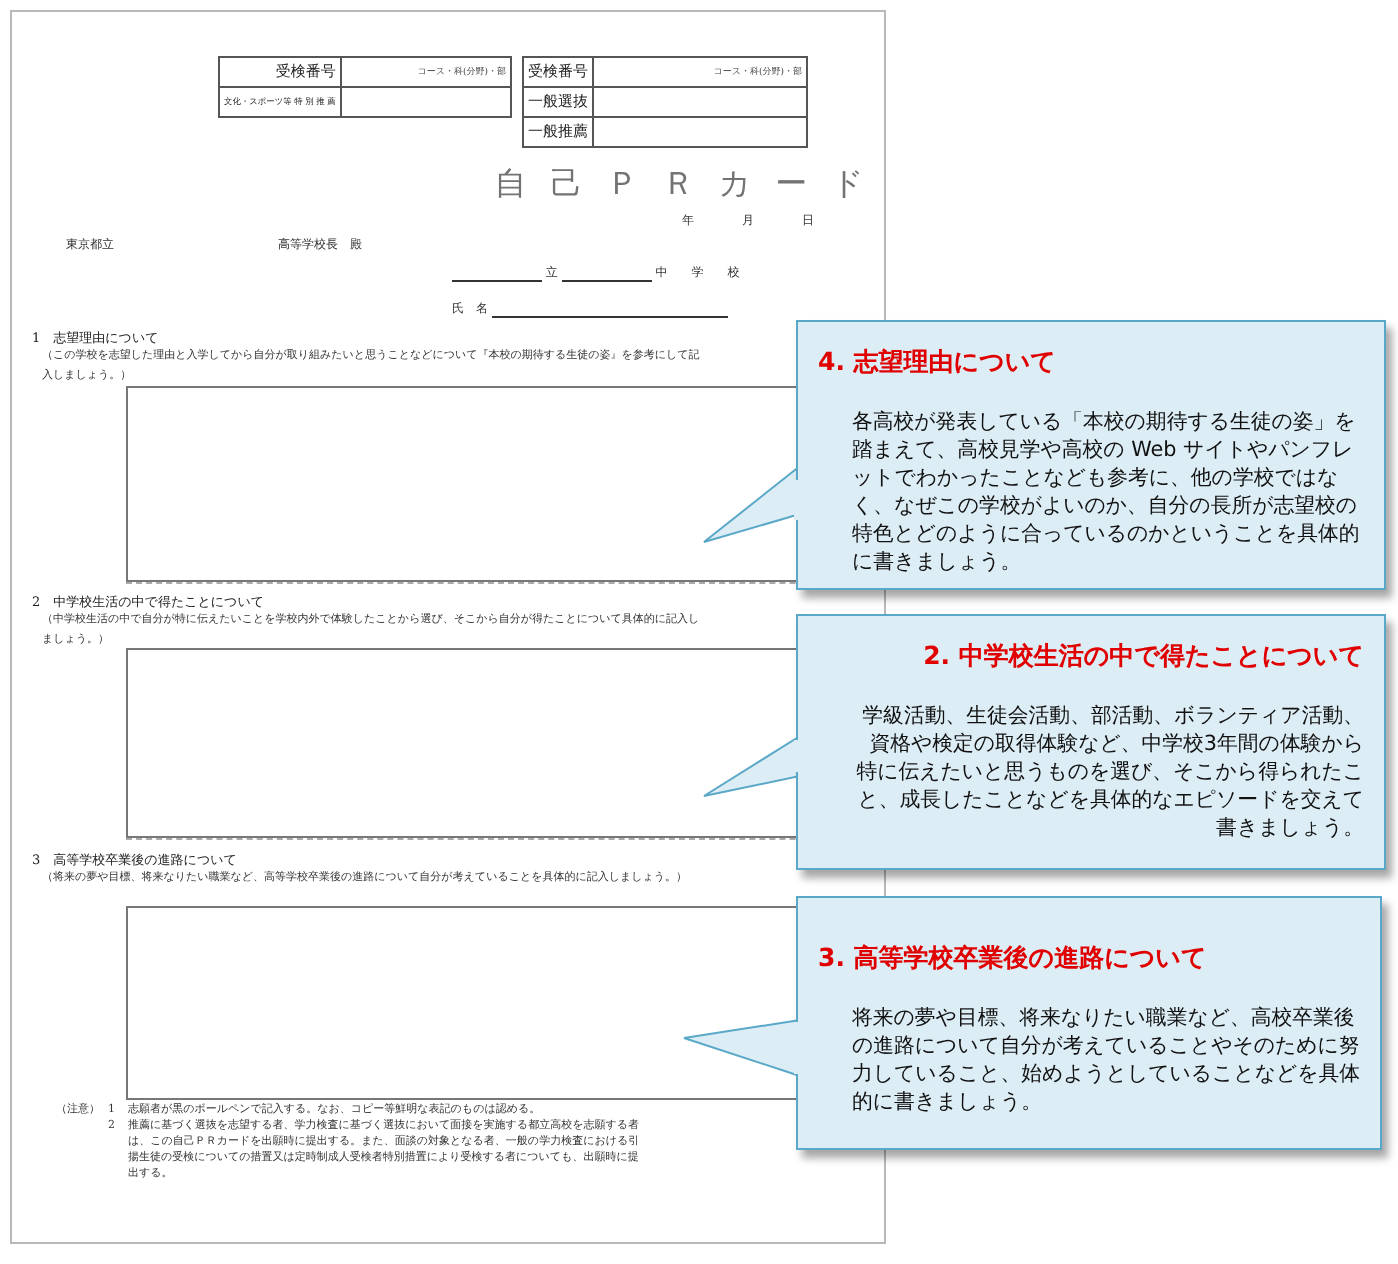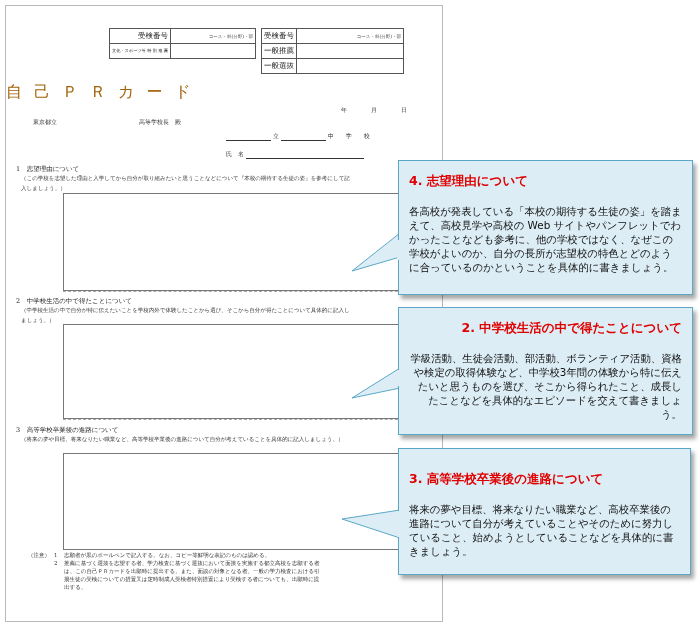--- a/index.html
+++ b/index.html
@@ -13,22 +13,22 @@
 
   
   .tbl { position: absolute; border-collapse: collapse; font-size: 6px; }
   .tbl td { border: 1px solid #555; height: 15px; padding: 0 2px; vertical-align: middle; }
   .tbl td.lbl { text-align: right; white-space: nowrap; }
   .tbl td.val { text-align: right; font-size: 4.5px; color: #444; }
   .tbl td.big { font-size: 7.5px; }
   .tbl td.tiny { font-size: 4.2px; line-height: 6px; text-align: left; }
 
   .title {
-    position: absolute; left: 0; width: 438px; top: 76px; text-align: left;
-    font-family: "DejaVu Sans", "Liberation Sans", sans-serif; font-size: 16px; letter-spacing: 12px; color: #a16207;
+    position: absolute; left: 0; width: 438px; top: 76px; text-align: right;
+    font-family: "DejaVu Sans", "Liberation Sans", sans-serif; font-size: 16px; letter-spacing: 12px; color: #737373;
   }
   .small { position: absolute; font-size: 6px; color: #333; white-space: nowrap; }
   .uline { display: inline-block; border-bottom: 1px solid #333; height: 7px; vertical-align: bottom; }
 
   .sec-head { position: absolute; font-size: 6.5px; color: #222; white-space: nowrap; text-align: center; }
   .sec-note { position: absolute; font-size: 5.5px; color: #333; line-height: 10px; width: 330px; }
   .answer-box { position: absolute; left: 57px; width: 380px; border: 1px solid #777; background: #fff; }
   .dashed { position: absolute; left: 57px; width: 380px; border-top: 1px dashed #aaa; }
 
   .notes { position: absolute; left: 57px; top: 545px; font-size: 5.5px; color: #333; line-height: 8px; }
@@ -38,21 +38,21 @@
   .notes .t { width: 260px; }
 
   
   .callout {
     position: absolute; background: #dcedf5; border: 1px solid #5aa8c8;
     box-shadow: 3px 4px 4px rgba(0,0,0,0.35);
     font-family: "DejaVu Sans", "Liberation Sans", sans-serif;
     padding: 12px 10px 6px 10px;
   }
   .callout .ch { color: #e00000; font-weight: bold; font-size: 12.5px; margin-bottom: 14px; }
-  .callout .cb { color: #111; font-size: 10.4px; line-height: 14px; }
+  .callout .cb { color: #111; font-size: 10.4px; line-height: 14px; margin-left: 17px; }
   .pointer { position: absolute; overflow: visible; }
 </style>
 </head>
 <body>
 
 <div class="page">
 
   <table class="tbl" style="left:103px; top:22px; width:147px;">
     <tbody>
         <tr>
@@ -66,25 +66,25 @@
   </tbody>
     </table>
 
   <table class="tbl" style="left:255px; top:22px; width:143px;">
     <tbody>
         <tr>
       <td class="lbl big" style="width:33px;">受検番号</td>
       <td class="val">コース・科(分野)・部</td>
     </tr>
     <tr>
-      <td class="lbl big">一般推薦</td>
+      <td class="lbl big">一般選抜</td>
       <td class="val"></td>
     </tr>
     <tr>
-      <td class="lbl big">一般選抜</td>
+      <td class="lbl big">一般推薦</td>
       <td class="val"></td>
     </tr>
   </tbody>
     </table>
 
   <div class="title">自己ＰＲカード</div>
 
   <div class="small" style="left:335px; top:100px; letter-spacing:4px;">年　　月　　日</div>
   <div class="small" style="left:27px; top:112px;">東京都立</div>
   <div class="small" style="left:133px; top:112px;">高等学校長　殿</div>

